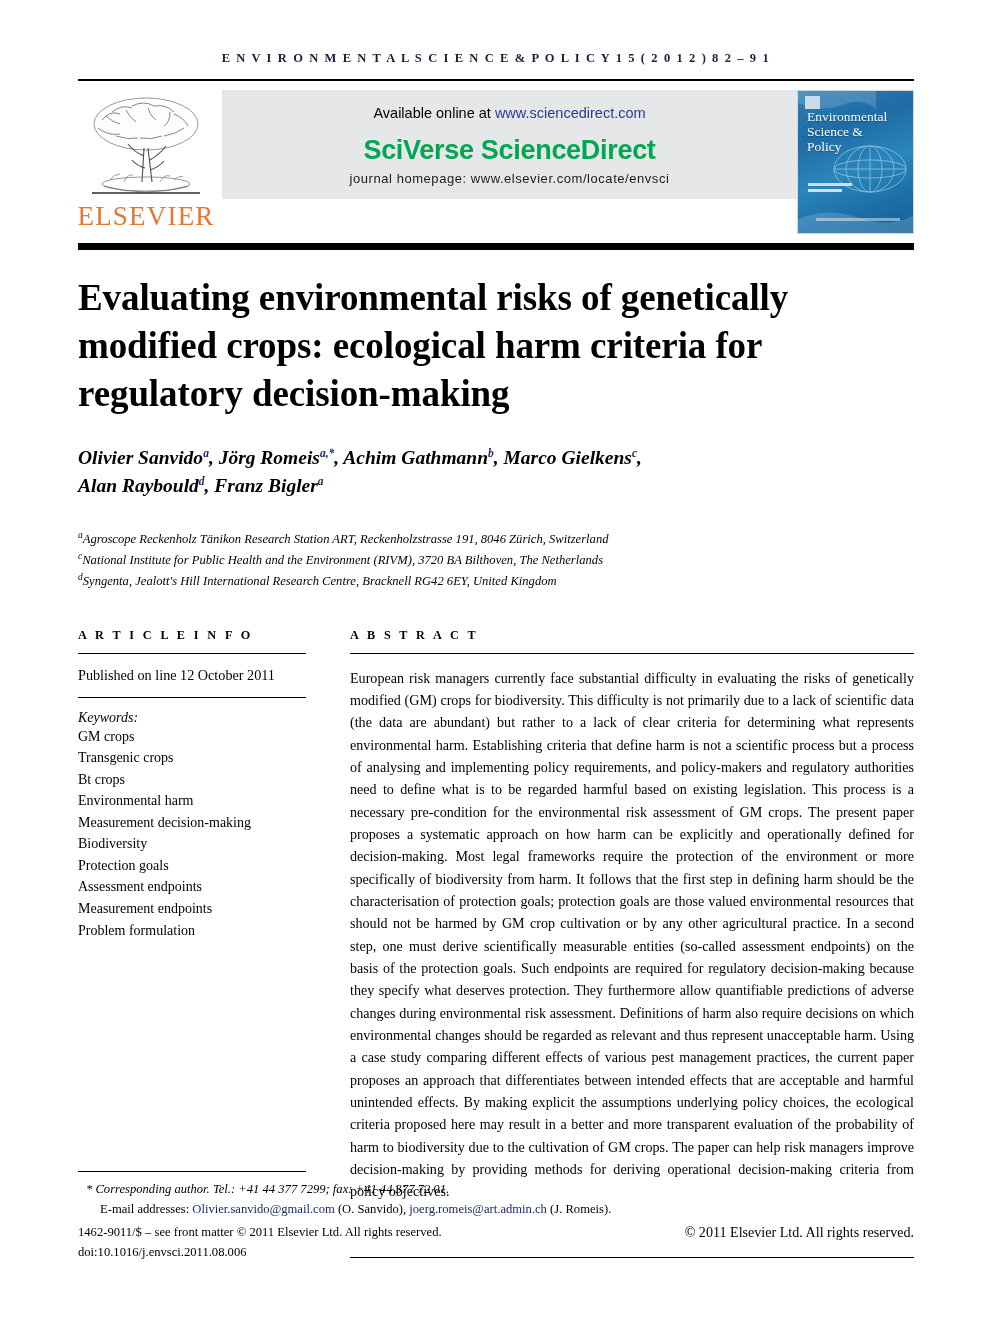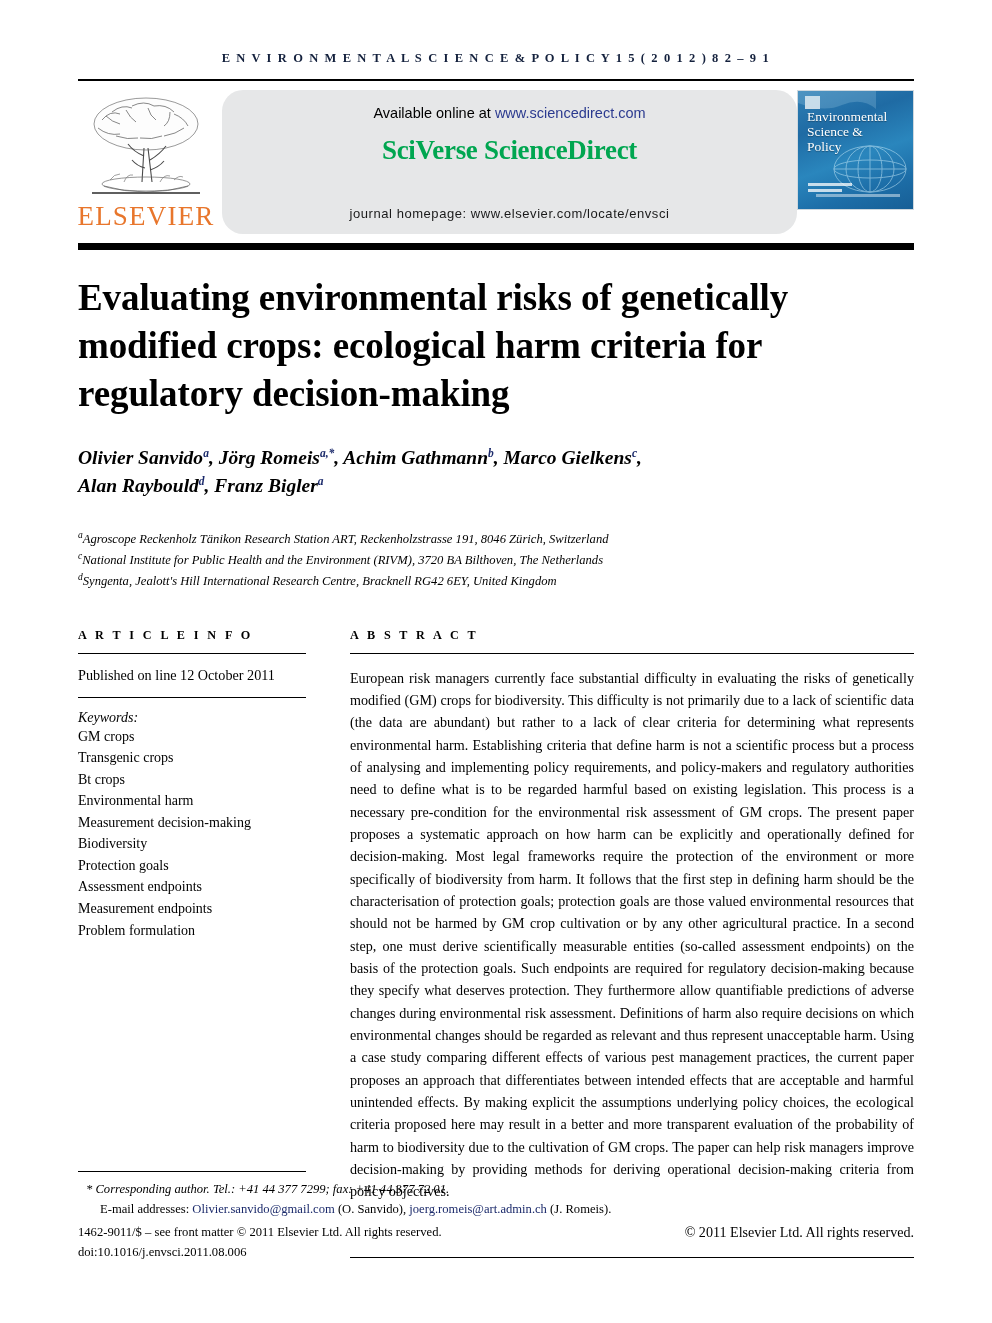--- a/index.html
+++ b/index.html
@@ -67,55 +67,54 @@
     letter-spacing: 1.2px;
     color: #E8762C;
     line-height: 1;
     margin-top: 1px;
   }
   .banner {
     flex: 1 1 auto;
     background: #e6e7e8;
     margin-left: 8px;
     margin-right: 0;
-    height: 144px;
+    height: 109px;
     position: relative;
-    border-radius: 21px;
   }
   .banner-avail {
     text-align: center;
     font-family: "Liberation Sans", sans-serif;
     font-size: 14.5px;
     color: #000;
     padding-top: 15px;
   }
   .banner-avail .url { color: #2b3a8f; }
   .sciverse {
     text-align: center;
-    font-family: Liberation Serif, serif;
+    font-family: Liberation Sans, sans-serif;
     font-weight: bold;
     font-size: 27px;
     color: #00A650;
     margin-top: 14px;
     letter-spacing: -0.3px;
   }
   .banner-home {
     position: absolute;
     bottom: 13px;
     left: 0; right: 0;
     text-align: center;
     font-family: "Liberation Sans", sans-serif;
     font-size: 13px;
     letter-spacing: 0.55px;
     color: #1a1a1a;
   }
   .cover {
     width: 117px;
     flex: 0 0 117px;
-    height: 120px;
+    height: 144px;
     position: relative;
     overflow: hidden;
     background: linear-gradient(160deg,#2f7fb5 0%, #1f6ba4 28%, #2a86bd 55%, #1d6ea8 78%, #175f96 100%);
     border: 1px solid #cfd8de;
     box-sizing: border-box;
     text-decoration: underline;
   }
   .cover-title {
     position: absolute;
     left: 9px;

